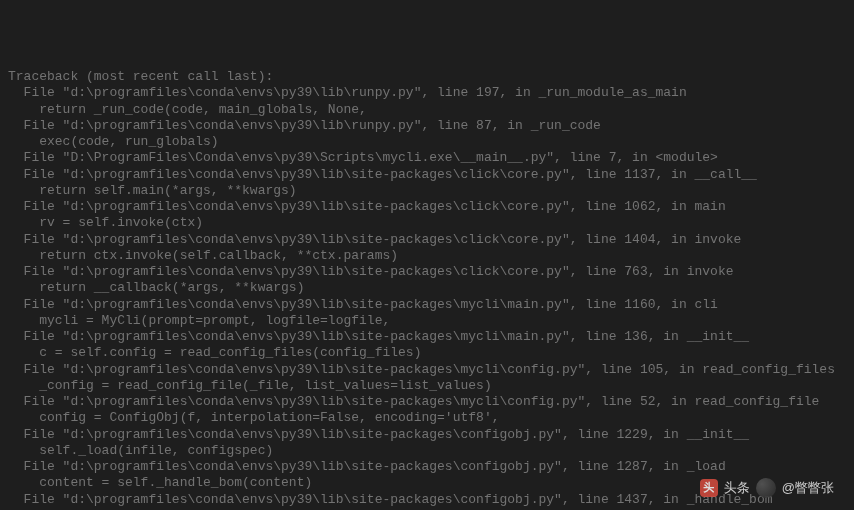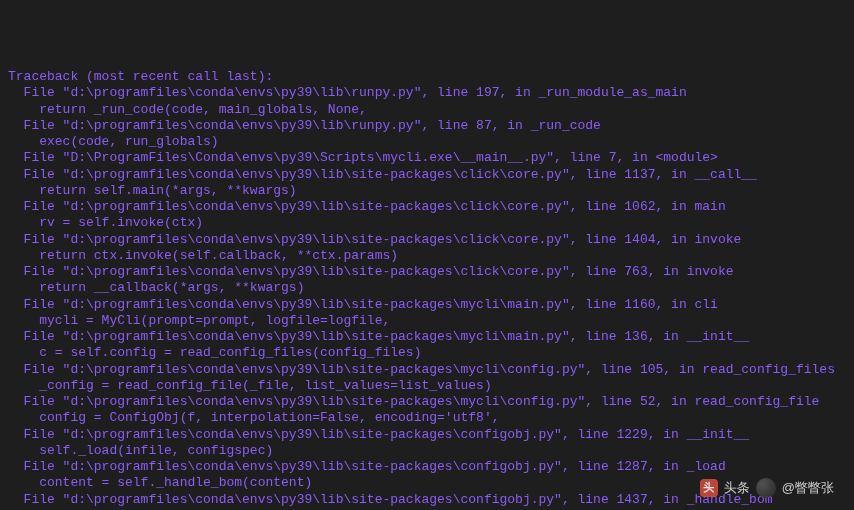--- a/index.html
+++ b/index.html
@@ -13,21 +13,21 @@
       font-family: 'Consolas', 'Courier New', monospace;
       font-size: 13px;
       line-height: 1.25;
       padding: 4px 8px;
       width: 854px;
       height: 510px;
       overflow: hidden;
       white-space: pre;
     }
     .terminal-line {
-      color: #8b5cf6;
+      color: #737373;
     }
     .watermark {
       position: absolute;
       bottom: 12px;
       right: 20px;
       display: flex;
       align-items: center;
       gap: 6px;
       color: #e8e8e8;
       font-family: sans-serif;

